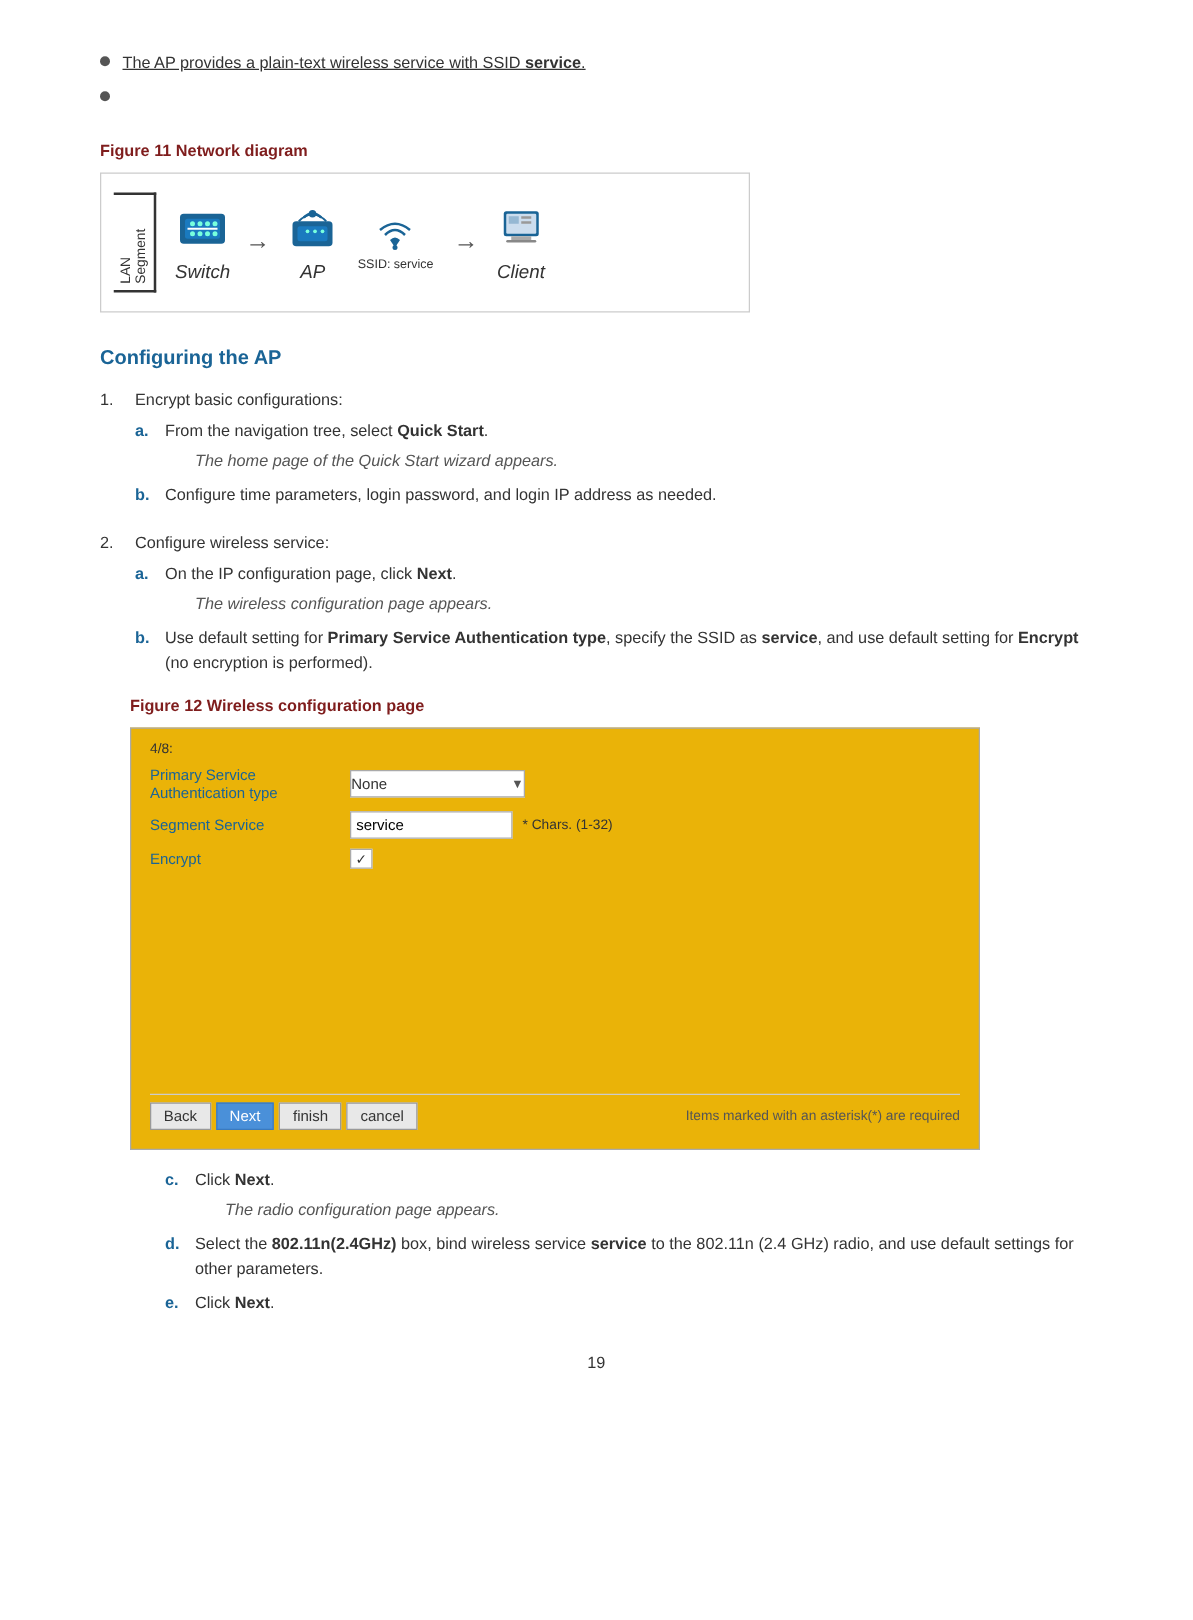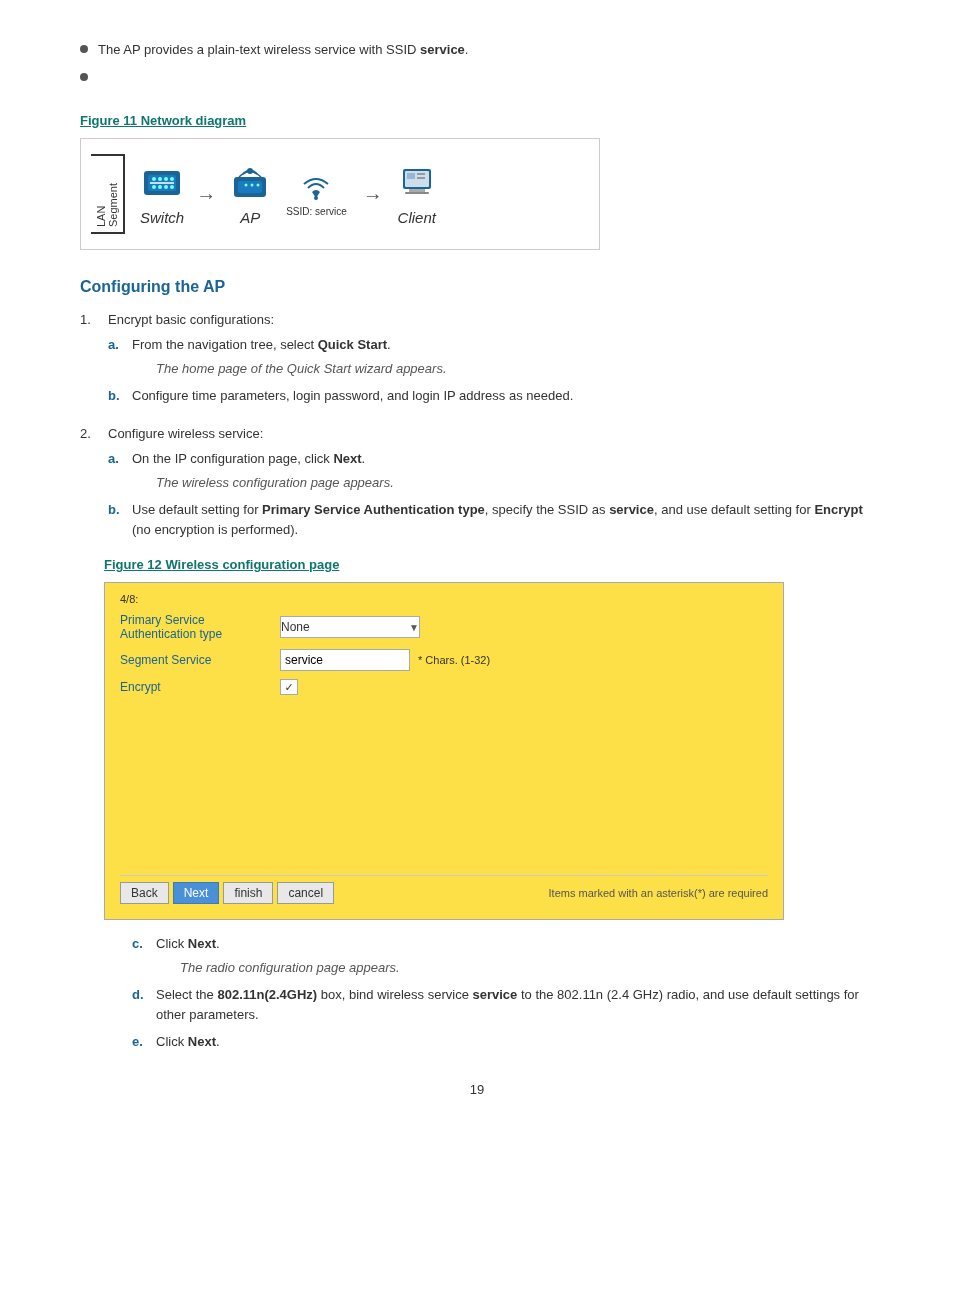--- a/index.html
+++ b/index.html
@@ -8,42 +8,42 @@
       font-size: 13px;
       color: #333;
       background: #fff;
       width: 954px;
       min-height: 1296px;
       padding: 40px 80px 40px 80px;
     }
     .bullet-list {
       list-style: none;
       margin-bottom: 32px;
+      text-decoration: underline;
     }
     .bullet-list li {
       display: flex;
       align-items: flex-start;
       margin-bottom: 8px;
       line-height: 1.5;
     }
     .bullet-dot {
       width: 8px;
       height: 8px;
       background: #555;
       border-radius: 50%;
       margin-top: 5px;
       margin-right: 10px;
       flex-shrink: 0;
     }
     .figure-title {
-      color: #0f766e;
+      color: #7f1d1d;
       font-weight: bold;
       font-size: 13px;
       margin-bottom: 10px;
-      text-decoration: underline;
     }
     .network-diagram {
       border: 1px solid #ccc;
       padding: 15px 20px 15px 10px;
       margin-bottom: 28px;
       display: flex;
       align-items: center;
       background: #fff;
       position: relative;
       width: 520px;
@@ -141,21 +141,21 @@
       margin-left: 24px;
       color: #555;
       font-style: italic;
       line-height: 1.5;
     }
     b { font-weight: bold; }
     .config-page-box {
       border: 1px solid #aaa;
       padding: 10px 15px 15px 15px;
       margin: 10px 0 14px 0;
-      background: #fde047;
+      background: #eab308;
       width: 680px;
     }
     .config-page-title {
       font-size: 11px;
       color: #333;
       margin-bottom: 8px;
     }
     .form-row {
       display: flex;
       align-items: center;

